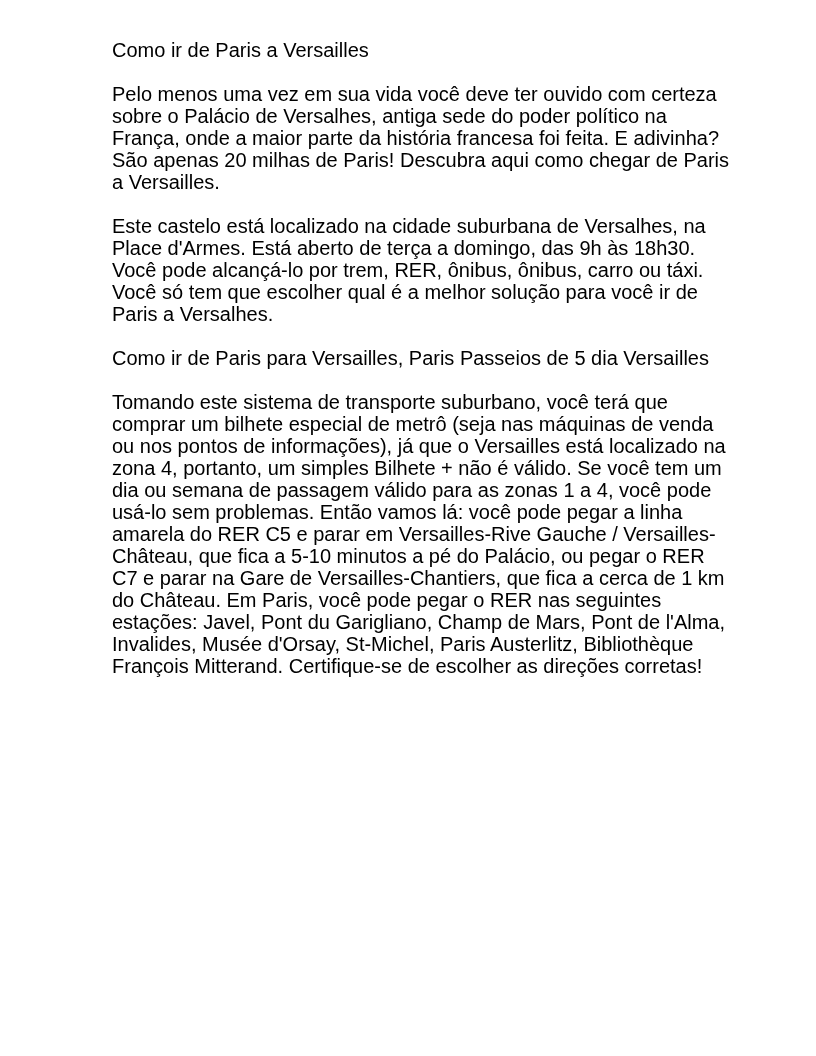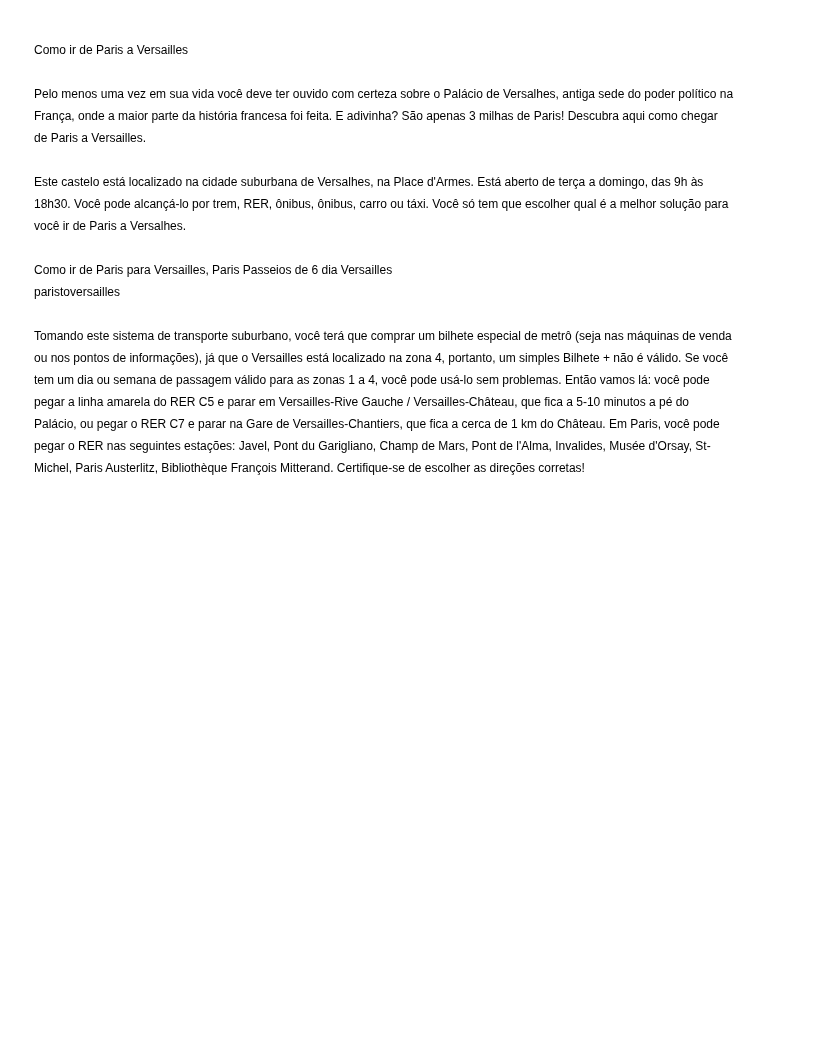--- a/index.html
+++ b/index.html
@@ -6,23 +6,23 @@
     margin: 0;
     padding: 0;
     background: #ffffff;
   }
   .page {
     position: relative;
     width: 816px;
     height: 1056px;
     background: #ffffff;
     box-sizing: border-box;
-    padding: 39px 82px 0 34px;
+    padding: 39px 82px 0 112px;
     font-family: "Liberation Sans", "DejaVu Sans", sans-serif;
-    font-size: 12px;
+    font-size: 20px;
     line-height: 22px;
     color: #000000;
     overflow: hidden;
   }
   .para {
     margin: 0 0 22px 0;
     font-weight: 400;
   }
   .line {
     white-space: normal;
@@ -32,29 +32,28 @@
 </head>
 <body>
 
 <div class="page">
 
   <div class="para">
     <div class="line">Como ir de Paris a Versailles</div>
   </div>
 
   <div class="para">
-    <div class="line">Pelo menos uma vez em sua vida você deve ter ouvido com certeza sobre o Palácio de Versalhes, antiga sede do poder político na França, onde a maior parte da história francesa foi feita. E adivinha? São apenas 3 milhas de Paris! Descubra aqui como chegar de Paris a Versailles.</div>
+    <div class="line">Pelo menos uma vez em sua vida você deve ter ouvido com certeza sobre o Palácio de Versalhes, antiga sede do poder político na França, onde a maior parte da história francesa foi feita. E adivinha? São apenas 20 milhas de Paris! Descubra aqui como chegar de Paris a Versailles.</div>
   </div>
 
   <div class="para">
     <div class="line">Este castelo está localizado na cidade suburbana de Versalhes, na Place d'Armes. Está aberto de terça a domingo, das 9h às 18h30. Você pode alcançá-lo por trem, RER, ônibus, ônibus, carro ou táxi. Você só tem que escolher qual é a melhor solução para você ir de Paris a Versalhes.</div>
   </div>
 
   <div class="para">
-    <div class="line">Como ir de Paris para Versailles, Paris Passeios de 6 dia Versailles</div>
-    <div class="line">paristoversailles</div>
+    <div class="line">Como ir de Paris para Versailles, Paris Passeios de 5 dia Versailles</div>
   </div>
 
   <div class="para">
     <div class="line">Tomando este sistema de transporte suburbano, você terá que comprar um bilhete especial de metrô (seja nas máquinas de venda ou nos pontos de informações), já que o Versailles está localizado na zona 4, portanto, um simples Bilhete + não é válido. Se você tem um dia ou semana de passagem válido para as zonas 1 a 4, você pode usá-lo sem problemas. Então vamos lá: você pode pegar a linha amarela do RER C5 e parar em Versailles-Rive Gauche / Versailles-Château, que fica a 5-10 minutos a pé do Palácio, ou pegar o RER C7 e parar na Gare de Versailles-Chantiers, que fica a cerca de 1 km do Château. Em Paris, você pode pegar o RER nas seguintes estações: Javel, Pont du Garigliano, Champ de Mars, Pont de l'Alma, Invalides, Musée d'Orsay, St-Michel, Paris Austerlitz, Bibliothèque François Mitterand. Certifique-se de escolher as direções corretas!</div>
   </div>
 
 </div>
 
 </body></html>

